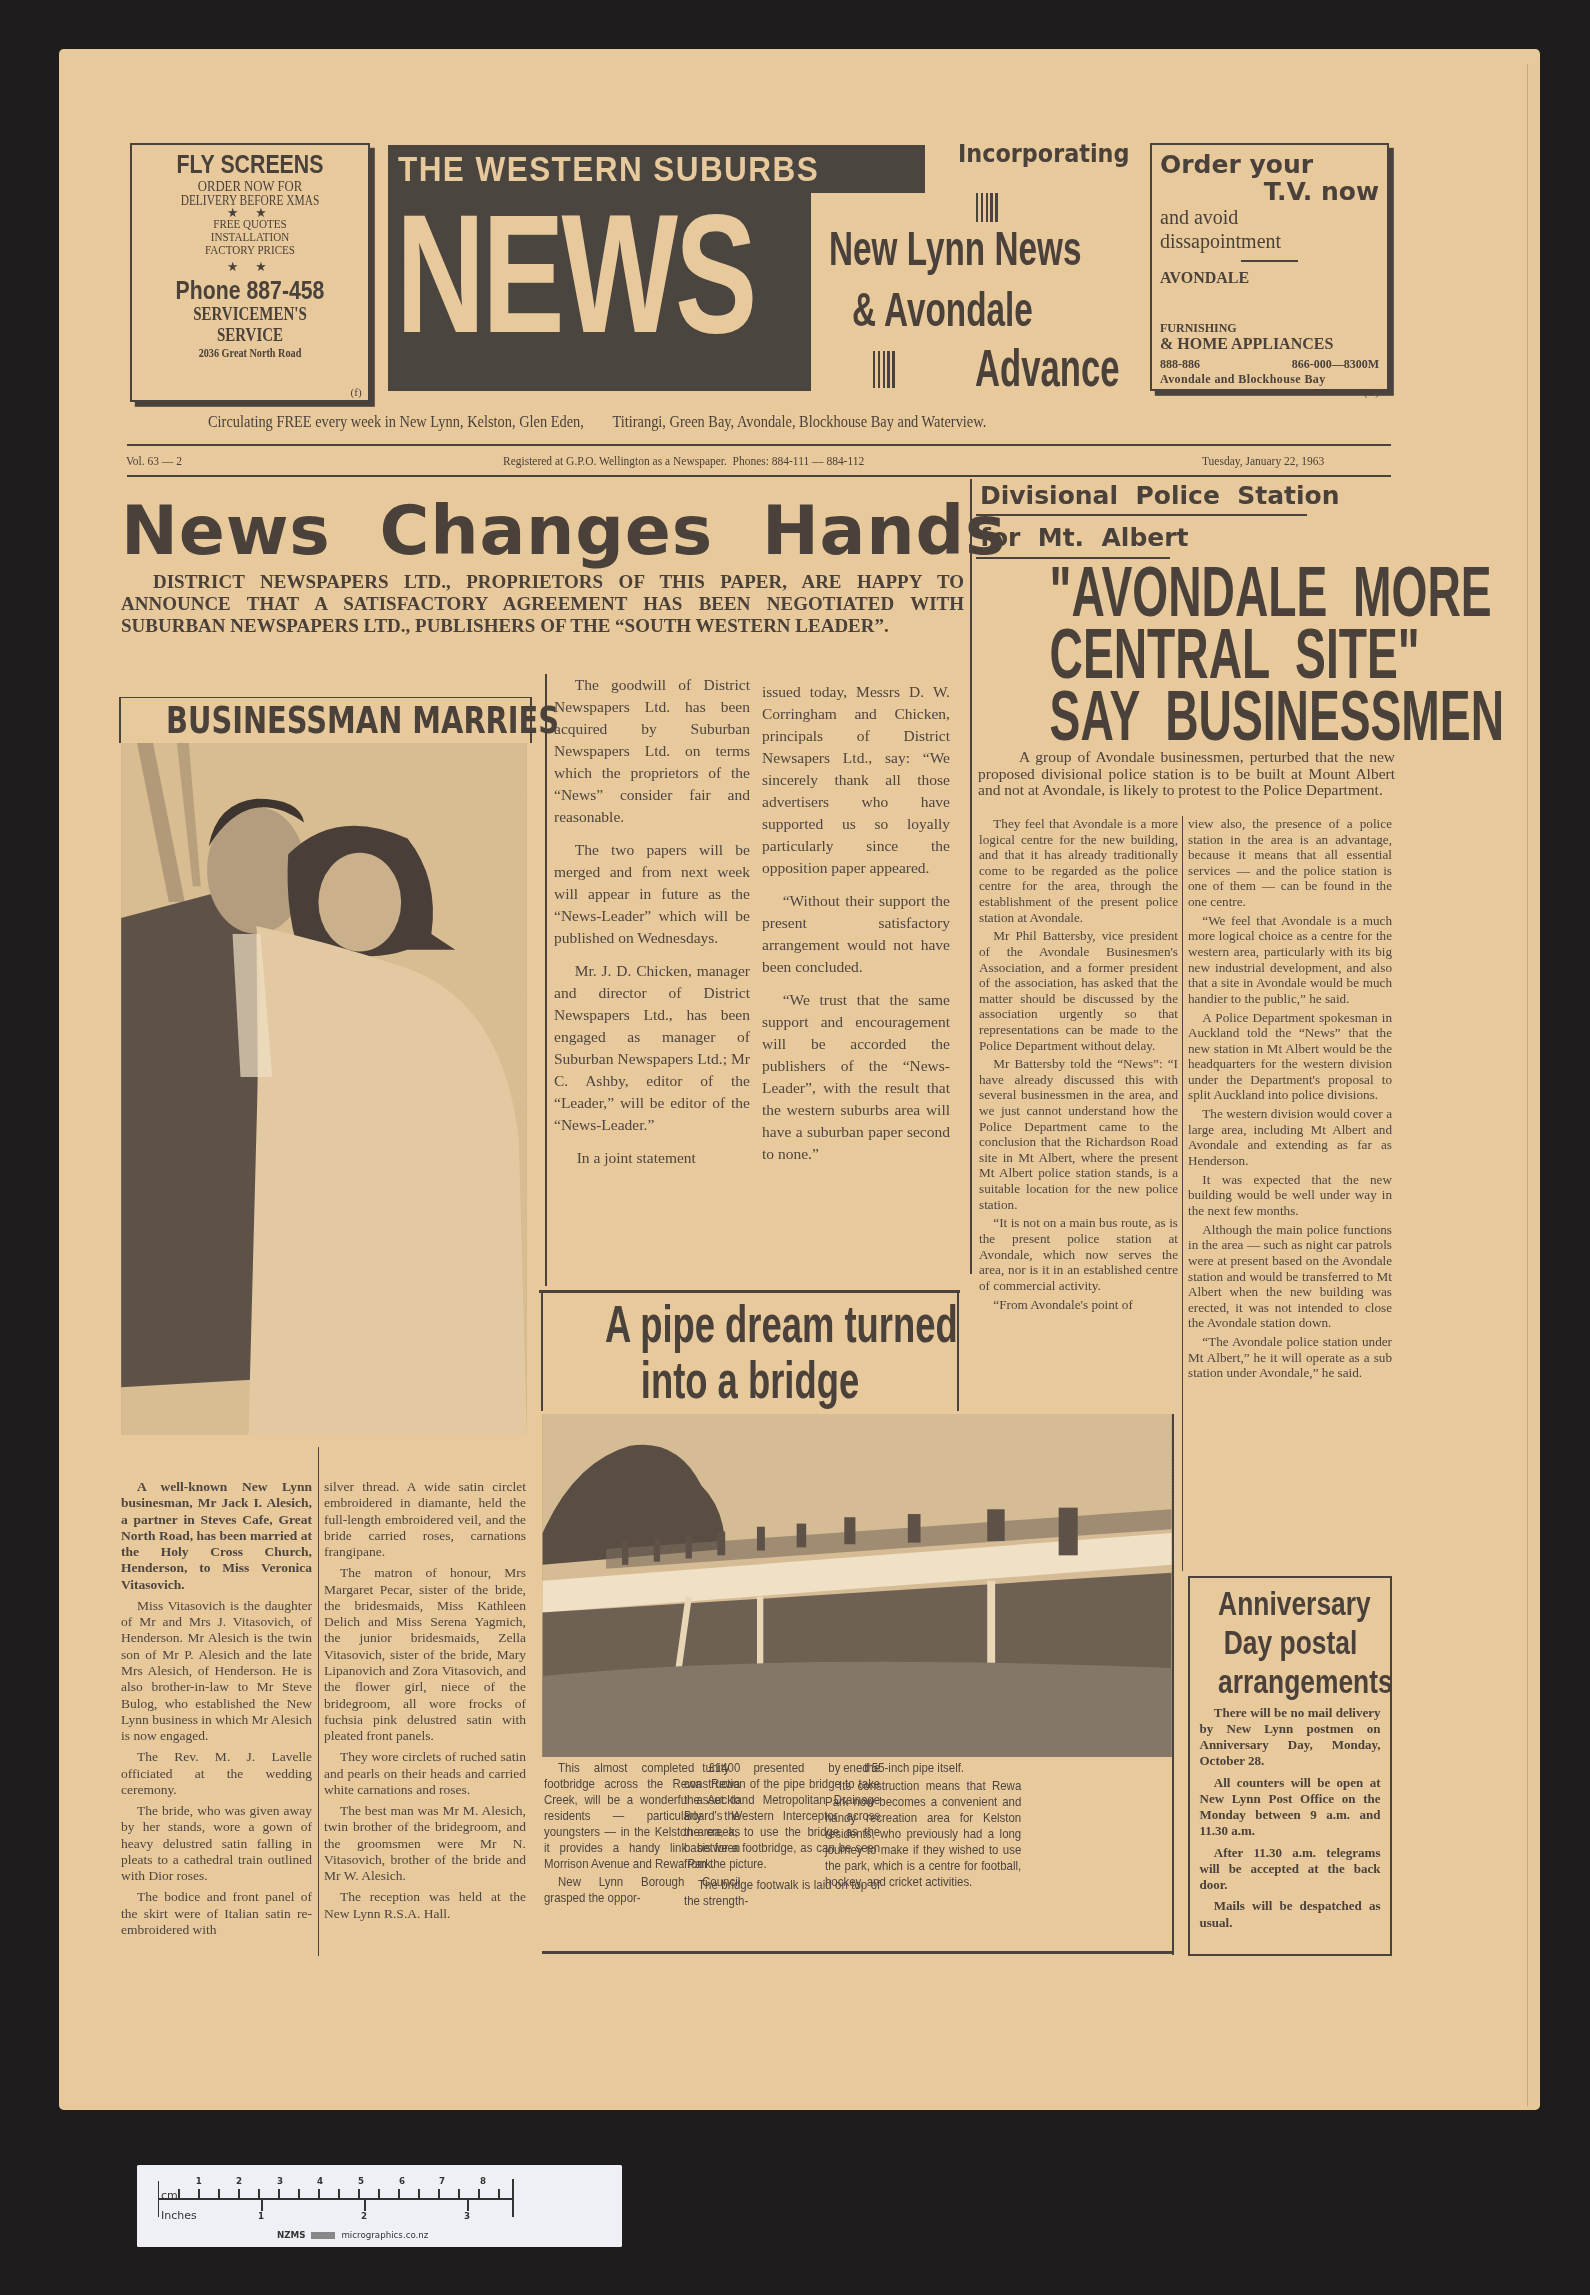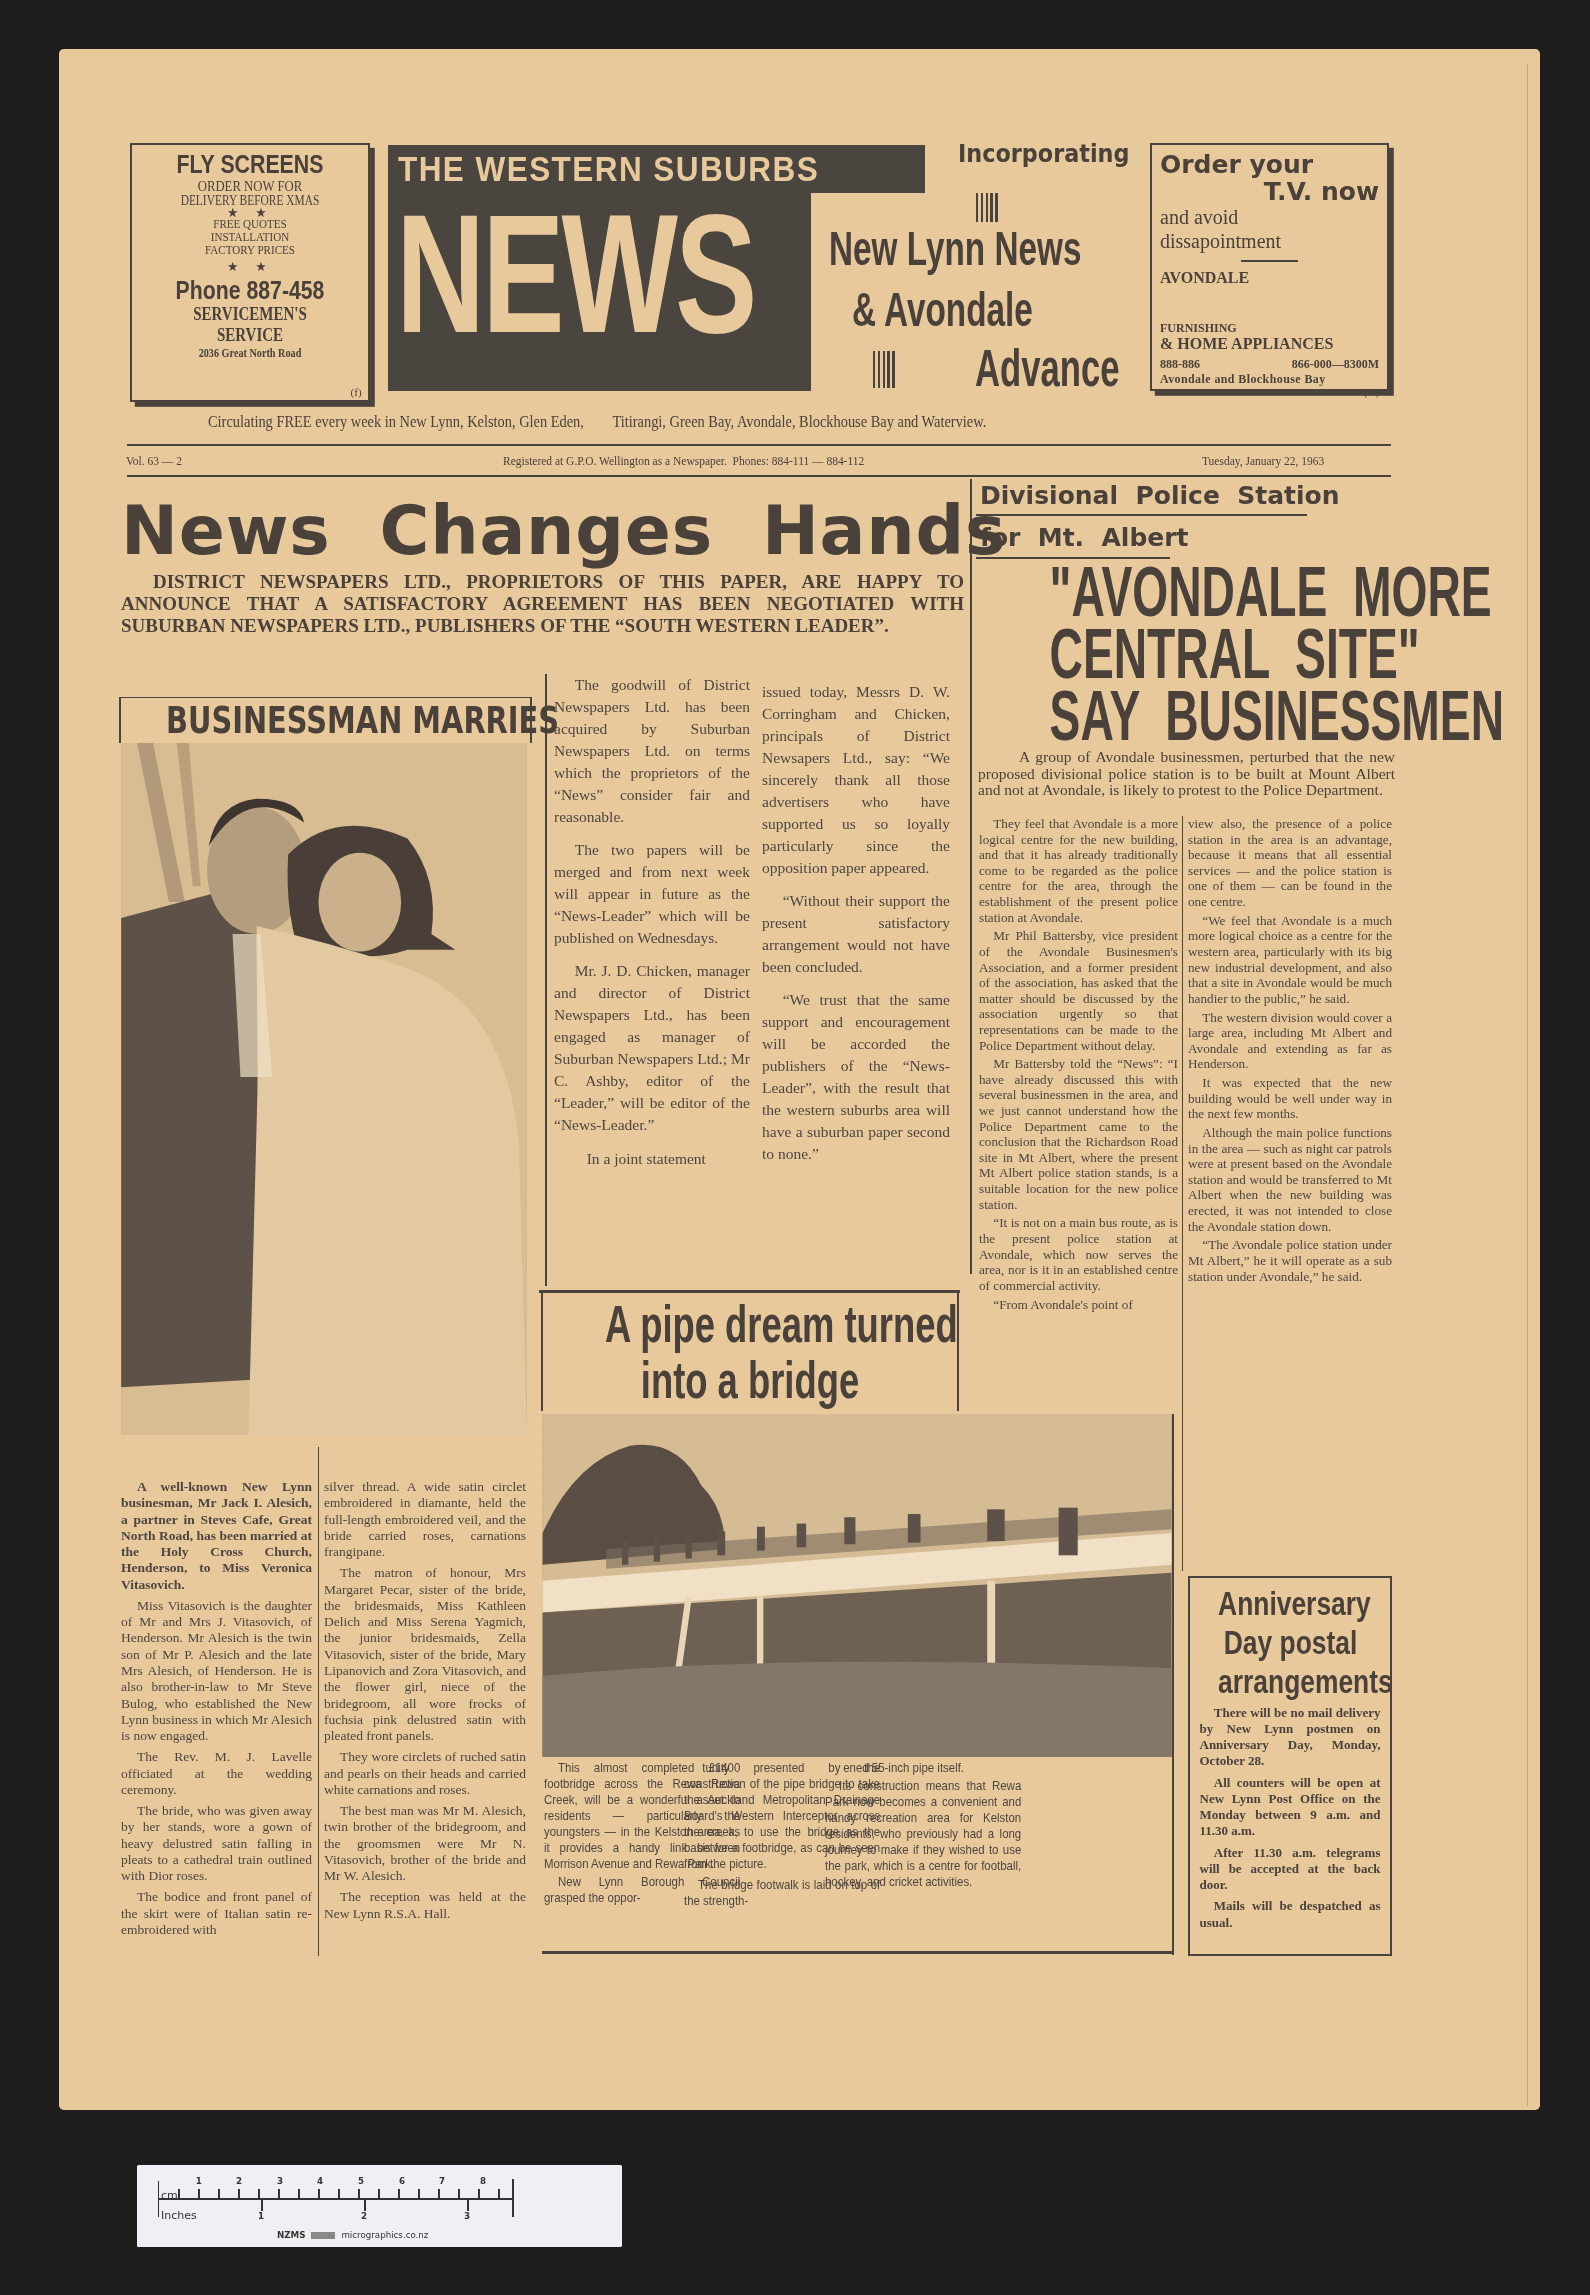--- a/index.html
+++ b/index.html
@@ -84,21 +84,21 @@
 <div class="rule" style="left:127px;top:475px;width:1264px;height:1.6px;"></div>
 
 <div class="abs sans" style="left:121px;top:491px;width:843px;font-weight:bold;font-size:68px;line-height:80px;white-space:pre;letter-spacing:0.8px;">News  Changes  Hands</div>
 <div class="abs serif" style="left:121px;top:571px;width:843px;font-weight:bold;font-size:19px;line-height:22px;text-align:justify;text-indent:32px;transform:scaleX(1);">DISTRICT NEWSPAPERS LTD., PROPRIETORS OF THIS PAPER, ARE HAPPY TO ANNOUNCE THAT A SATISFACTORY AGREEMENT HAS BEEN NEGOTIATED WITH SUBURBAN NEWSPAPERS LTD., PUBLISHERS OF THE “SOUTH WESTERN LEADER”.</div>
 
 <div class="rule" style="left:545px;top:674px;width:1.6px;height:612px;"></div>
 <div class="col" style="left:554px;top:674px;width:196px;">
   <p>The goodwill of District Newspapers Ltd. has been acquired by Suburban Newspapers Ltd. on terms which the proprietors of the “News” consider fair and reasonable.</p>
   <p>The two papers will be merged and from next week will appear in future as the “News-Leader” which will be published on Wednesdays.</p>
   <p>Mr. J. D. Chicken, manager and director of District Newspapers Ltd., has been engaged as manager of Suburban Newspapers Ltd.; Mr C. Ashby, editor of the “Leader,” will be editor of the “News-Leader.”</p>
-  <p style="margin:12px">In a joint statement</p>
+  <p style="margin:2px">In a joint statement</p>
 </div>
 <div class="col" style="left:762px;top:681px;width:188px;">
   <p style="text-indent:0">issued today, Messrs D. W. Corringham and Chicken, principals of District Newsapers Ltd., say: “We sincerely thank all those advertisers who have supported us so loyally particularly since the opposition paper appeared.</p>
   <p>“Without their support the present satisfactory arrangement would not have been concluded.</p>
   <p>“We trust that the same support and encouragement will be accorded the publishers of the “News-Leader”, with the result that the western suburbs area will have a suburban paper second to none.”</p>
 </div>
 
 <div class="abs box" style="left:119px;top:697px;width:413px;height:46px;border-width:0 2.4px 0 2.4px;border-top:1.6px solid #4a423c;">
   <div class="sans" style="font-weight:bold;font-size:37px;line-height:45px;text-align:center;transform:scaleX(.78);white-space:nowrap;">BUSINESSMAN MARRIES</div>
 </div>
@@ -194,20 +194,21 @@
   <p style="margin:0 0 3.2px;text-indent:14.3px;">They feel that Avondale is a more logical centre for the new building, and that it has already traditionally come to be regarded as the police centre for the area, through the establishment of the present police station at Avondale.</p>
   <p style="margin:0 0 3.2px;text-indent:14.3px;">Mr Phil Battersby, vice president of the Avondale Businesmen's Association, and a former president of the association, has asked that the matter should be discussed by the association urgently so that representations can be made to the Police Department without delay.</p>
   <p style="margin:0 0 3.2px;text-indent:14.3px;">Mr Battersby told the “News”: “I have already discussed this with several businessmen in the area, and we just cannot understand how the Police Department came to the conclusion that the Richardson Road site in Mt Albert, where the present Mt Albert police station stands, is a suitable location for the new police station.</p>
   <p style="margin:0 0 3.2px;text-indent:14.3px;">“It is not on a main bus route, as is the present police station at Avondale, which now serves the area, nor is it in an established centre of commercial activity.</p>
   <p style="margin:0;text-indent:14.3px;">“From Avondale's point of</p>
 </div>
 <div class="rule" style="left:1182px;top:816px;width:0.8px;height:755px;"></div>
 <div class="col" style="left:1188px;top:816px;width:204px;font-size:13.2px;line-height:15.6px;">
   <p style="margin:0 0 3.2px;text-indent:0;">view also, the presence of a police station in the area is an advantage, because it means that all essential services — and the police station is one of them — can be found in the one centre.</p>
   <p style="margin:0 0 3.2px;text-indent:14.3px;">“We feel that Avondale is a much more logical choice as a centre for the western area, particularly with its big new industrial development, and also that a site in Avondale would be much handier to the public,” he said.</p>
+  <p style="margin:0 0 3.2px;text-indent:14.3px;">A Police Department spokesman in Auckland told the “News” that the new station in Mt Albert would be the headquarters for the western division under the Department's proposal to split Auckland into police divisions.</p>
   <p style="margin:0 0 3.2px;text-indent:14.3px;">The western division would cover a large area, including Mt Albert and Avondale and extending as far as Henderson.</p>
   <p style="margin:0 0 3.2px;text-indent:14.3px;">It was expected that the new building would be well under way in the next few months.</p>
   <p style="margin:0 0 3.2px;text-indent:14.3px;">Although the main police functions in the area — such as night car patrols were at present based on the Avondale station and would be transferred to Mt Albert when the new building was erected, it was not intended to close the Avondale station down.</p>
   <p style="margin:0;text-indent:14.3px;">“The Avondale police station under Mt Albert,” he it will operate as a sub station under Avondale,” he said.</p>
 </div>
 
 <div class="abs" style="left:1188px;top:1576px;width:204px;height:380px;border:2.4px solid #4a423c;box-sizing:border-box;padding:6.4px 9.5px;">
   <div class="cond" style="font-weight:bold;font-size:33px;line-height:39px;text-align:center;">
     <div style="transform:scaleX(.8);">Anniversary</div>
     <div style="transform:scaleX(.8);">Day postal</div>

